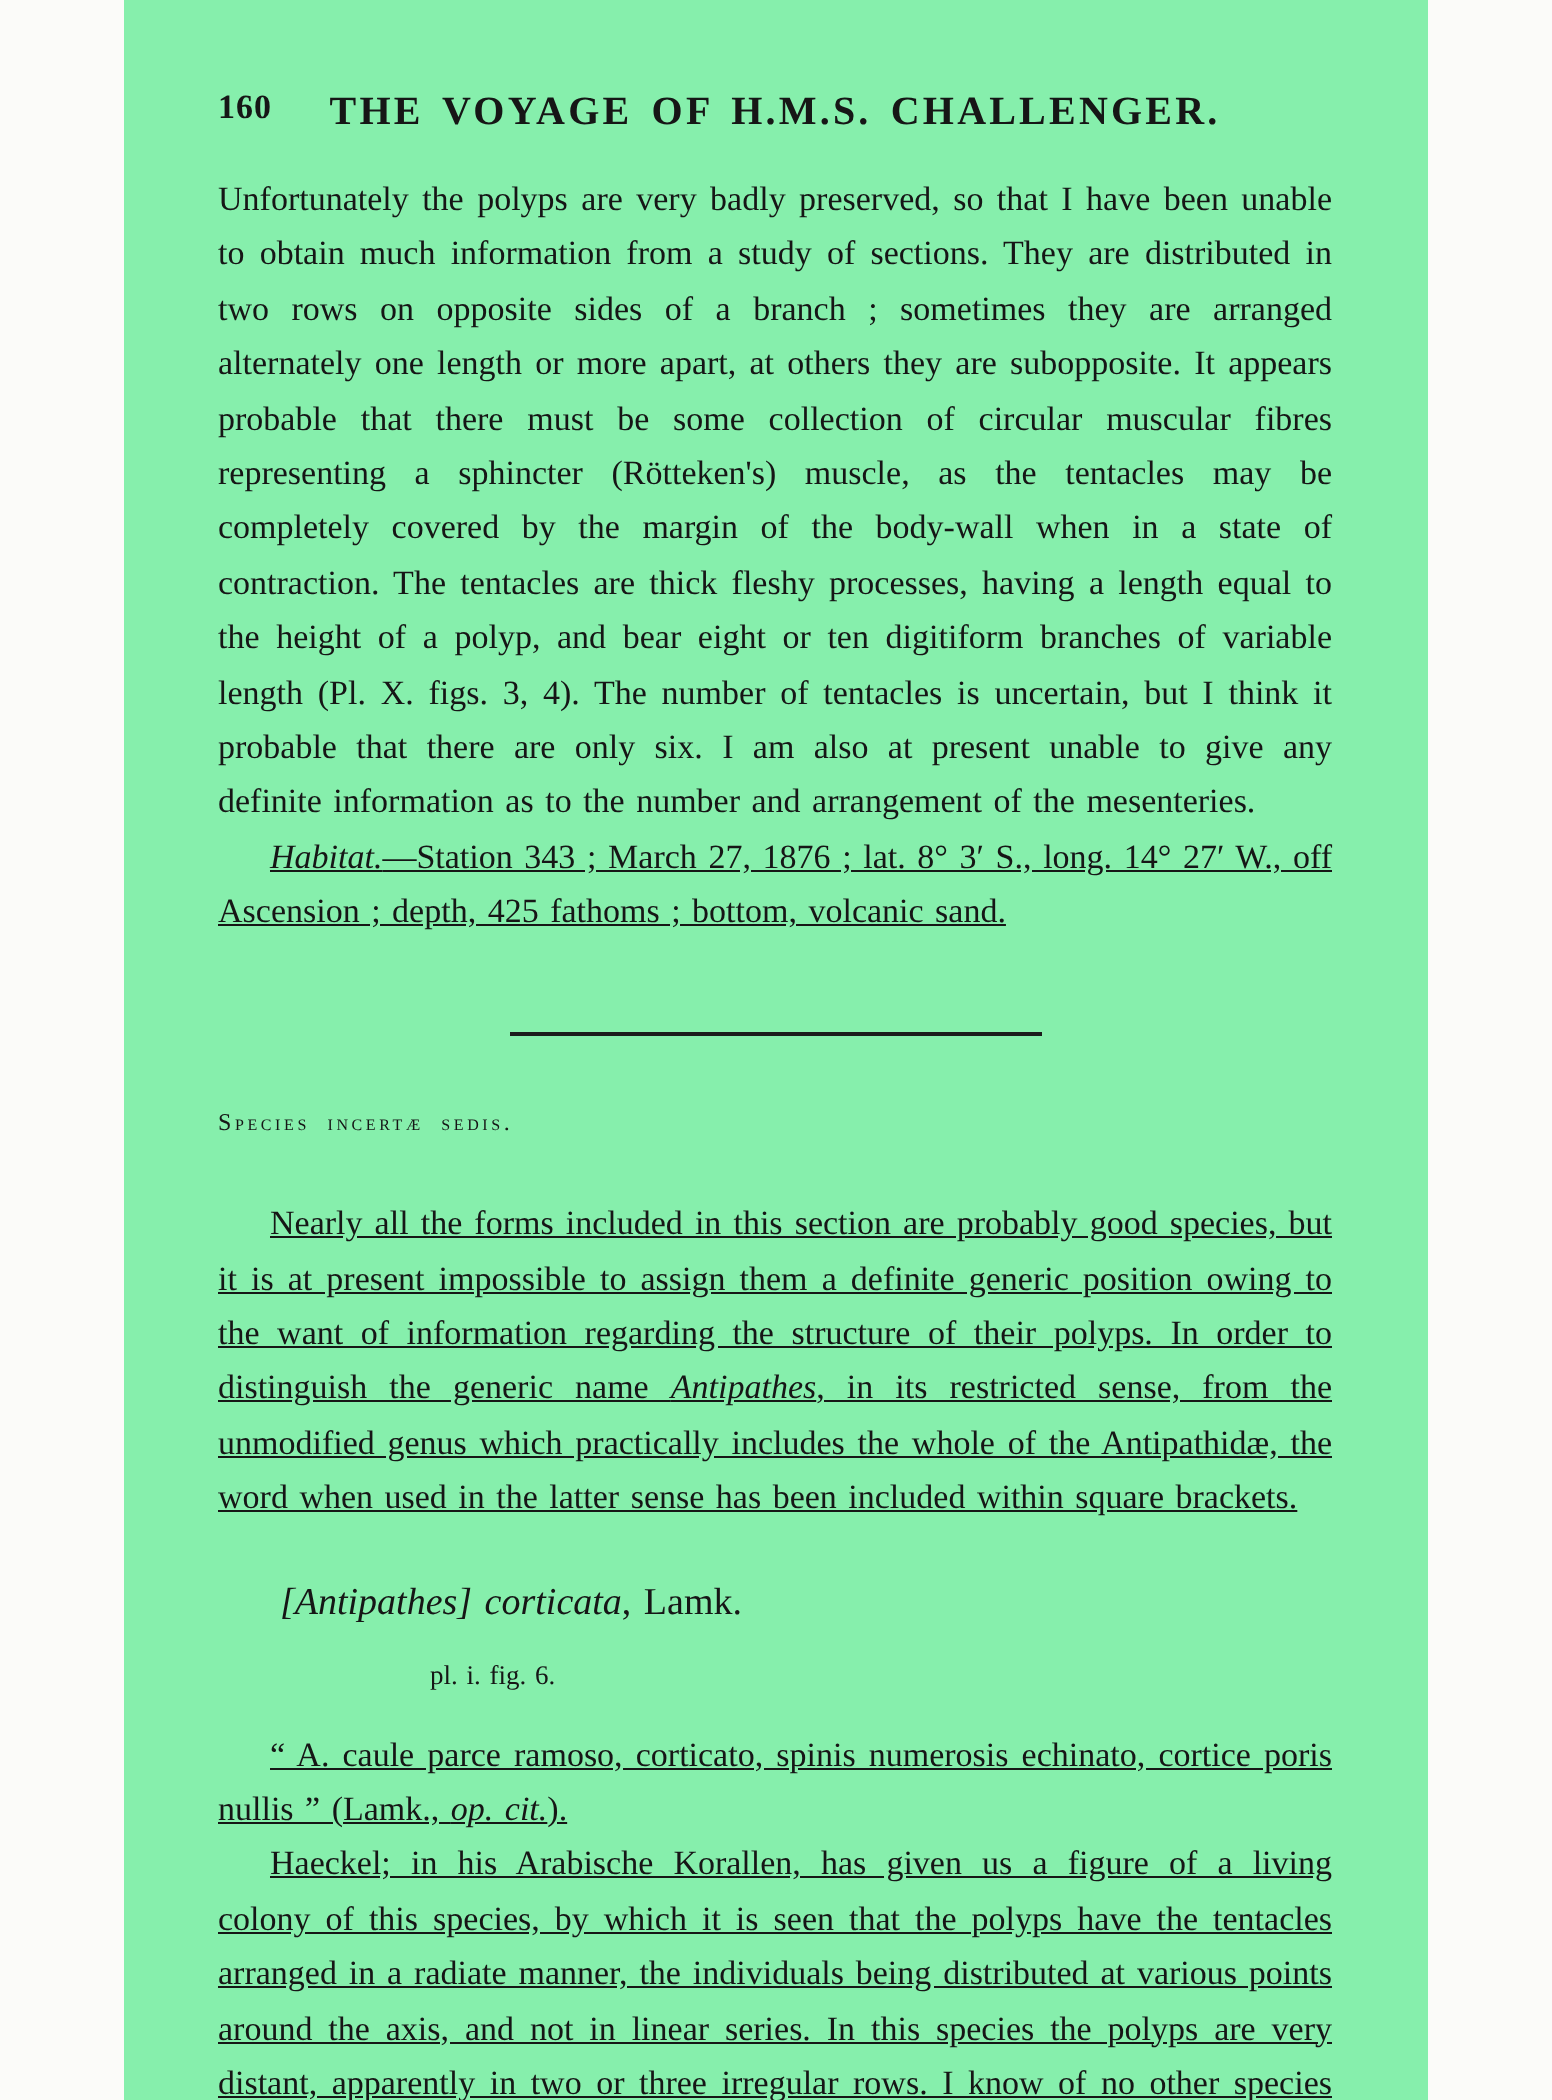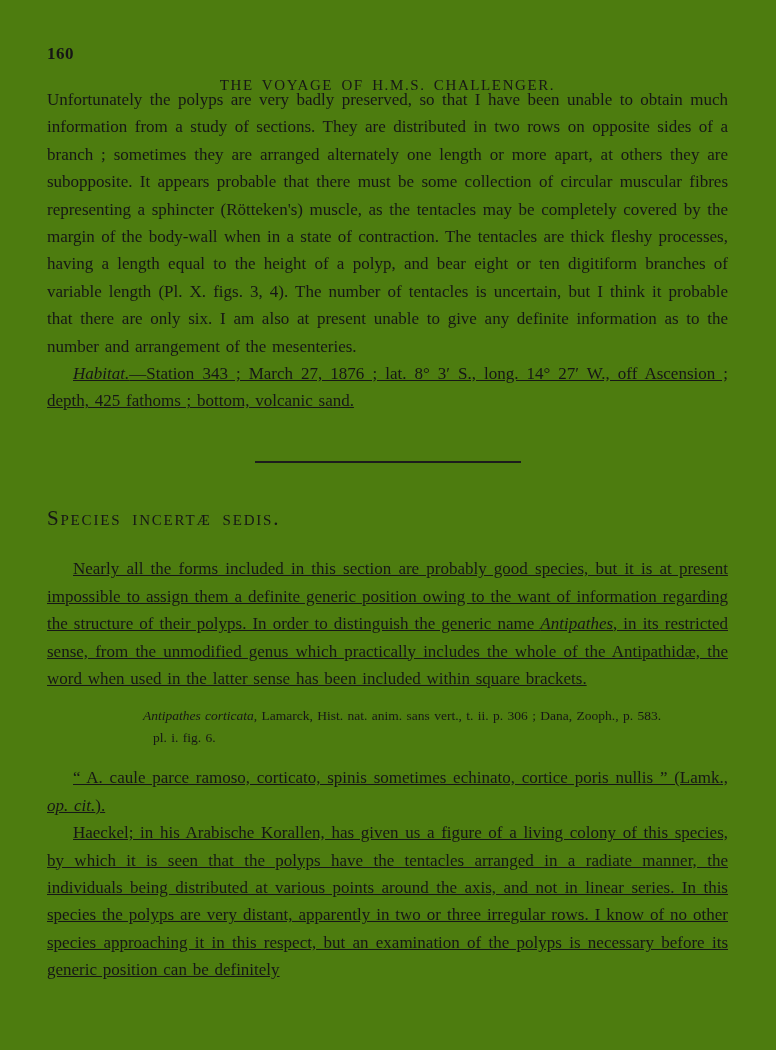--- a/index.html
+++ b/index.html
@@ -2,24 +2,24 @@
 <html><head>
 <meta charset="utf-8">
 <style>
   html, body {
     margin: 0;
     padding: 0;
     background: #fbfbf9;
   }
   .page {
     position: relative;
-    width: 776px;
+    width: 652px;
     height: 1050px;
     margin: 0 auto;
-    background: #4d7c0f;
+    background: #86efac;
     color: #161616;
     font-family: "Liberation Serif", "DejaVu Serif", serif;
     overflow: hidden;
     box-sizing: border-box;
     padding: 44px 48px 0 47px;
   }
 
   
   .header {
     position: relative;
@@ -33,25 +33,24 @@
     font-size: 17px;
     font-weight: bold;
     letter-spacing: 0.5px;
   }
   .running-title {
     position: absolute;
     left: 0;
     right: 0;
     top: 1px;
     text-align: center;
-    font-size: 15px;
-    font-weight: normal;
+    font-size: 20px;
+    font-weight: bold;
     letter-spacing: 1.6px;
     word-spacing: 3px;
-    margin-top: 32px;
   }
 
   
   .bodytext {
     font-size: 17px;
     line-height: 27.4px;
     text-align: justify;
     text-align-last: left;
     word-spacing: 1.5px;
   }
@@ -60,24 +59,24 @@
   .it { font-style: italic; }
 
   .divider {
     width: 266px;
     height: 2px;
     background: #1c1c1c;
     margin: 46px auto 0 auto;
   }
 
   .section-heading {
-    margin-top: 42px;
+    margin-top: 30px;
     text-align: center;
     font-variant: small-caps;
-    font-size: 21px;
+    font-size: 12px;
     letter-spacing: 1.8px;
     word-spacing: 4px;
   }
 
   .intro { margin-top: 23px; }
 
   .species-heading {
     margin-top: 27px;
     margin-left: 31px;
     font-size: 19px;
@@ -113,24 +112,24 @@
     <p>Unfortunately the polyps are very badly preserved, so that I have been unable to obtain much information from a study of sections. They are distributed in two rows on opposite sides of a branch ; sometimes they are arranged alternately one length or more apart, at others they are subopposite. It appears probable that there must be some collection of circular muscular fibres representing a sphincter (Rötteken's) muscle, as the tentacles may be completely covered by the margin of the body-wall when in a state of contraction. The tentacles are thick fleshy processes, having a length equal to the height of a polyp, and bear eight or ten digitiform branches of variable length (Pl. X. figs. 3, 4). The number of tentacles is uncertain, but I think it probable that there are only six. I am also at present unable to give any definite information as to the number and arrangement of the mesenteries.</p>
 
     <p class="indent"><span class="it">Habitat.</span><span>—Station 343 ; March 27, 1876 ; lat. 8° 3′ S., long. 14° 27′ W., off Ascension ; depth, 425 fathoms ; bottom, volcanic sand.</span></p>
 
     <div class="divider"></div>
 
     <div class="section-heading">Species incertæ sedis.</div>
 
     <p class="indent intro"><span>Nearly all the forms included in this section are probably good species, but it is at present impossible to assign them a definite generic position owing to the want of information regarding the structure of their polyps. In order to distinguish the generic name </span><span class="it">Antipathes</span><span>, in its restricted sense, from the unmodified genus which practically includes the whole of the Antipathidæ, the word when used in the latter sense has been included within square brackets.</span></p>
 
+    <div class="species-heading"><span class="it">[Antipathes] corticata</span><span>, Lamk.</span></div>
 
     <div class="synonymy">
-      <div><span class="it">Antipathes corticata</span><span>, Lamarck, Hist. nat. anim. sans vert., t. ii. p. 306 ; Dana, Zooph., p. 583.</span></div>
       <div class="syn-carryover">pl. i. fig. 6.</div>
     </div>
 
-    <p class="indent diagnosis"><span>“ A. caule parce ramoso, corticato, spinis sometimes echinato, cortice poris nullis ” (Lamk., </span><span class="it">op. cit.</span><span>).</span></p>
+    <p class="indent diagnosis"><span>“ A. caule parce ramoso, corticato, spinis numerosis echinato, cortice poris nullis ” (Lamk., </span><span class="it">op. cit.</span><span>).</span></p>
 
     <p class="indent discussion">Haeckel; in his Arabische Korallen, has given us a figure of a living colony of this species, by which it is seen that the polyps have the tentacles arranged in a radiate manner, the individuals being distributed at various points around the axis, and not in linear series. In this species the polyps are very distant, apparently in two or three irregular rows. I know of no other species approaching it in this respect, but an examination of the polyps is necessary before its generic position can be definitely</p>
 
   </div>
 </div>
 
 </body></html>

